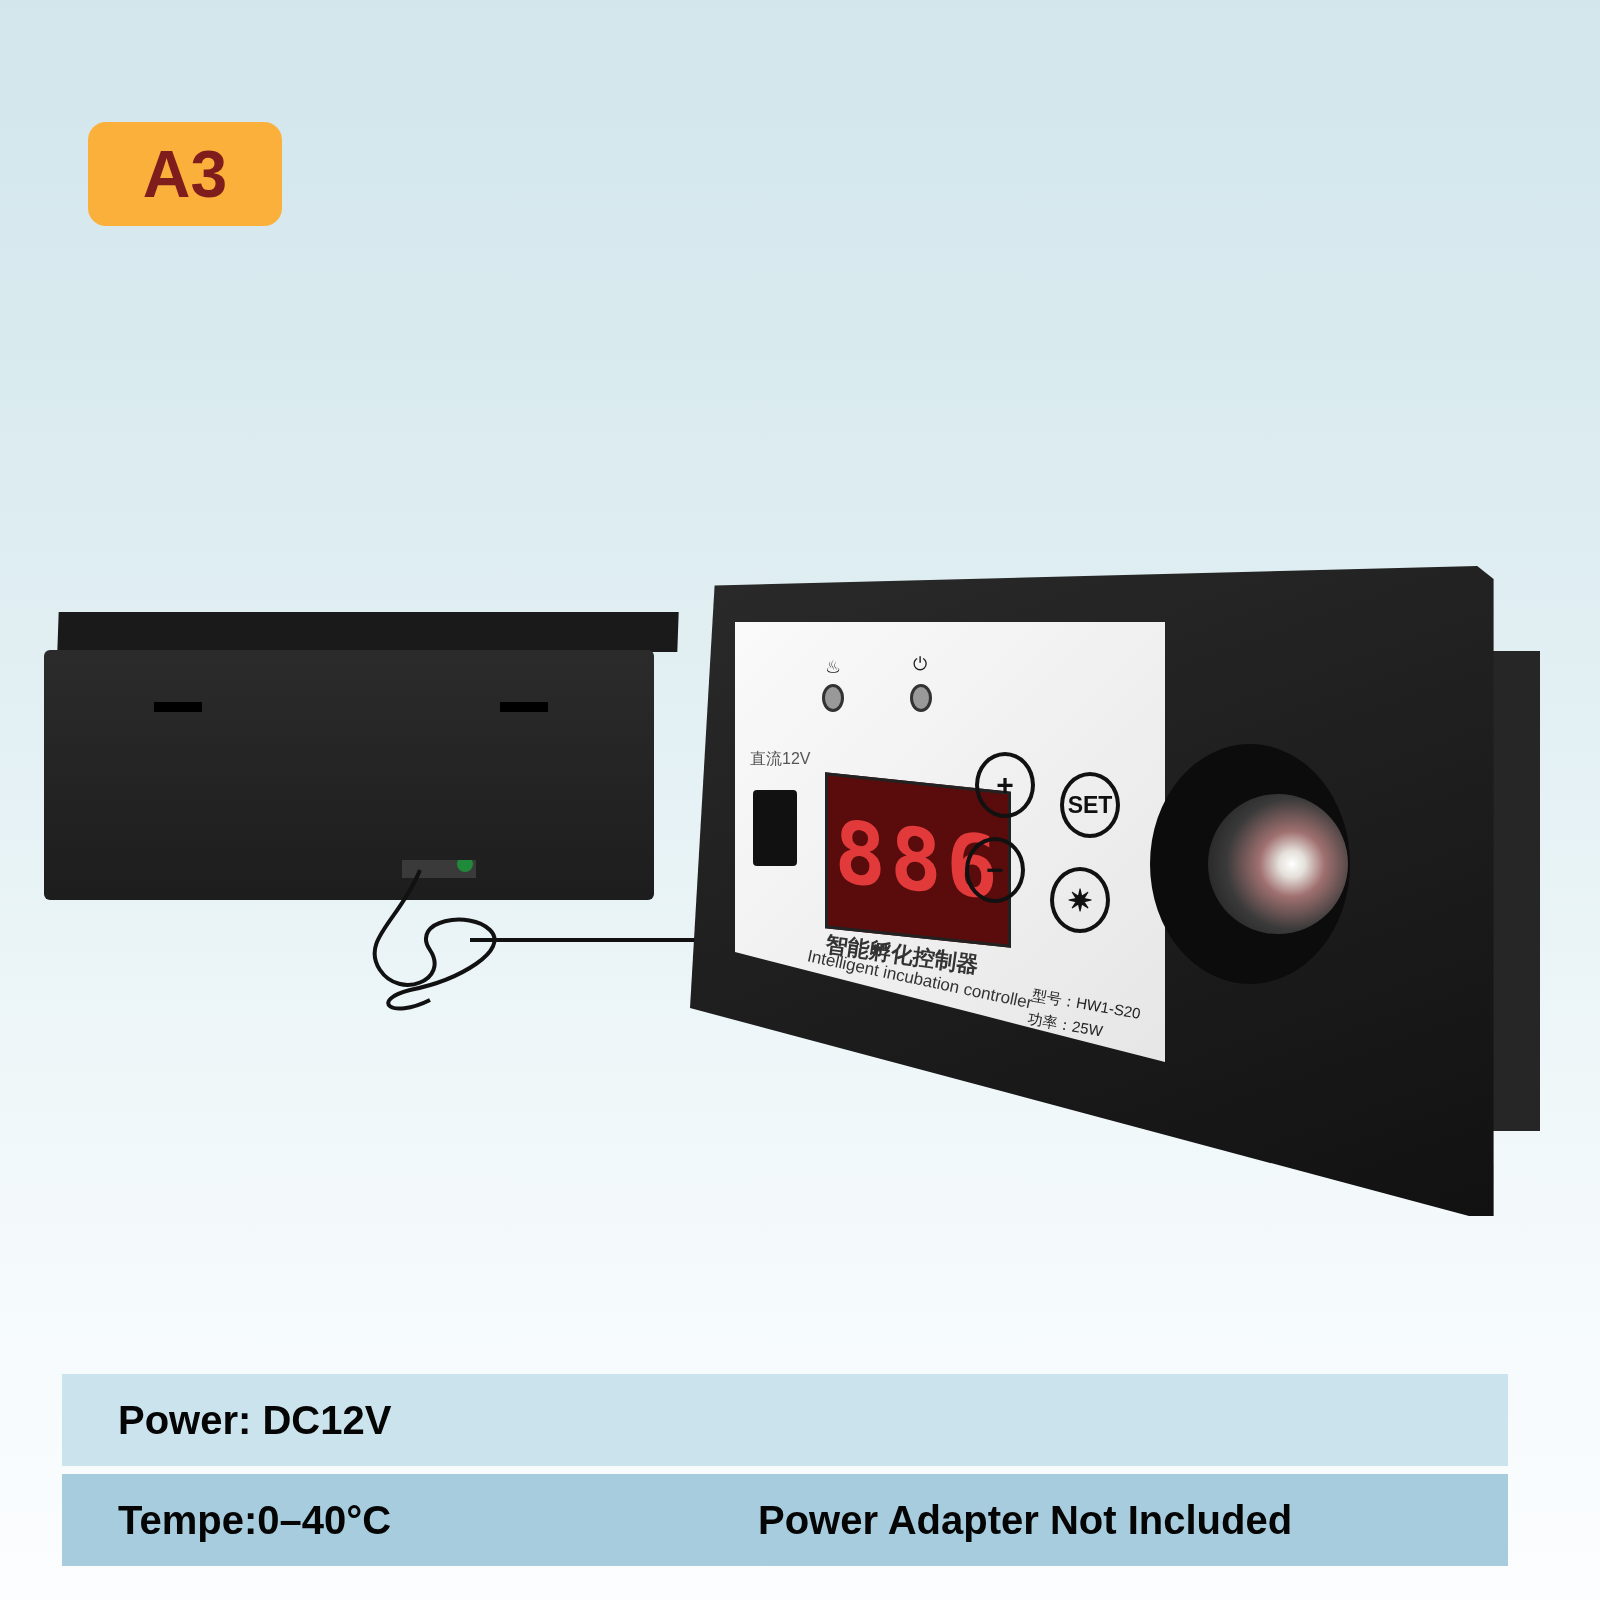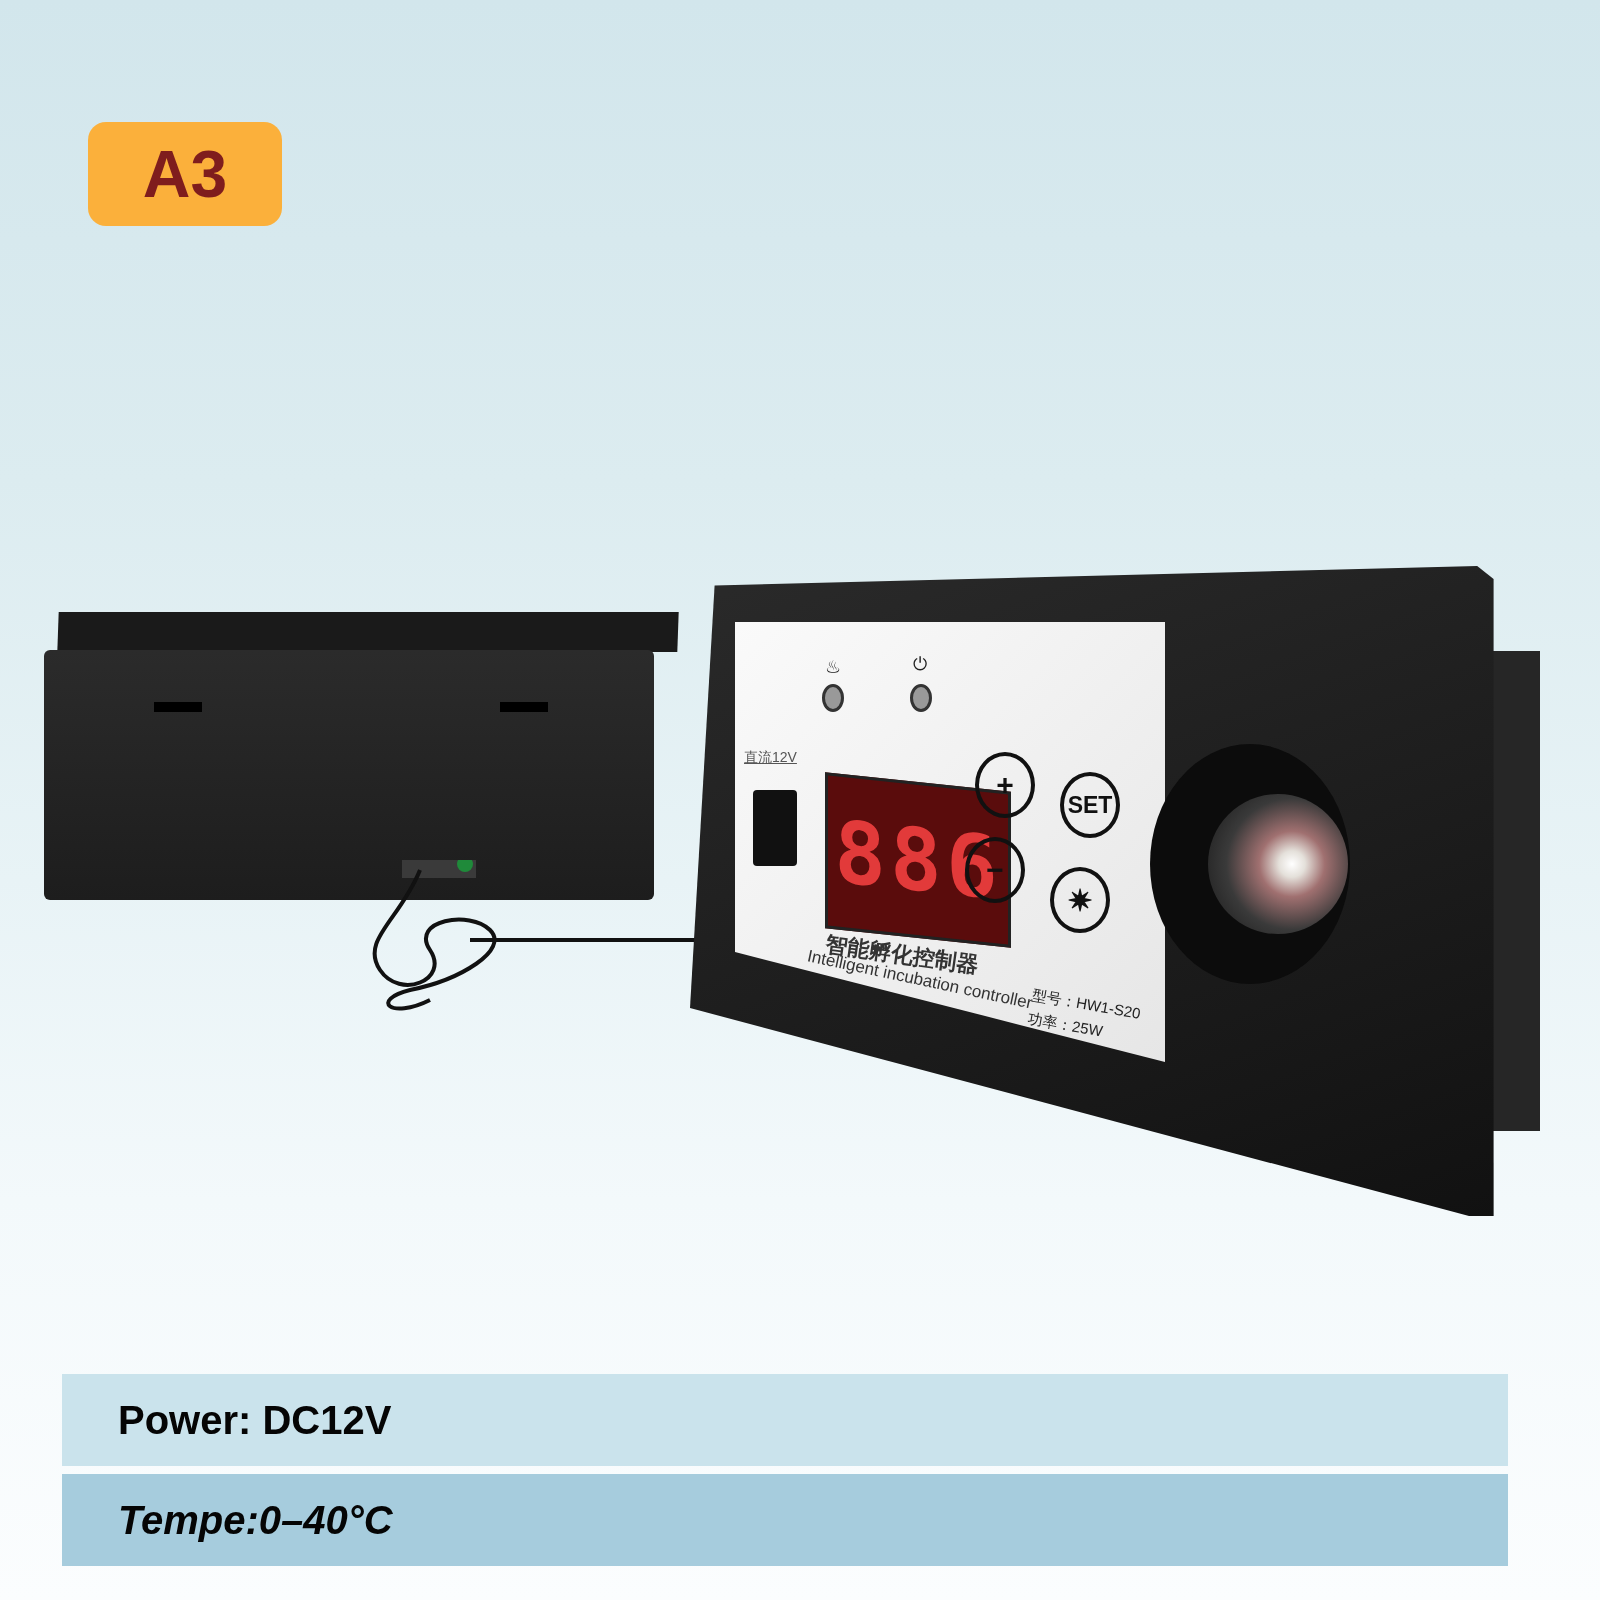--- a/index.html
+++ b/index.html
@@ -20,30 +20,30 @@
   .panel{position:absolute;left:45px;top:56px;width:430px;height:440px;background:linear-gradient(135deg,#fafafa,#e6e6e6);
     clip-path:polygon(0 0,100% 0,100% 100%,0 75%);}
   .display{position:absolute;left:90px;top:160px;width:180px;height:150px;background:#5a0c0c;border:3px solid #222;transform:skewY(6deg);
     display:flex;align-items:center;justify-content:center;}
   .digits{font-family:"DejaVu Sans Mono",monospace;font-size:86px;color:#e23a3a;letter-spacing:4px;font-weight:bold;}
   .btn{position:absolute;width:52px;height:58px;border:4px solid #111;border-radius:50%;display:flex;align-items:center;justify-content:center;
     font-weight:bold;color:#111;background:transparent;font-size:30px;}
   .led{position:absolute;width:16px;height:22px;border:3px solid #333;border-radius:50%;background:#999;}
   .led-sym{position:absolute;font-size:18px;color:#222;}
   .jack{position:absolute;left:18px;top:168px;width:44px;height:76px;background:#111;border-radius:4px;}
-  .jack-label{position:absolute;left:9px;top:127px;font-size:14px;color:#555;text-decoration:underline;}
+  .jack-label{position:absolute;left:15px;top:127px;font-size:16px;color:#555;}
   .brand-cn{position:absolute;left:90px;top:318px;font-size:22px;font-weight:bold;color:#333;transform:rotate(8deg);}
   .brand-en{position:absolute;left:70px;top:348px;font-size:17px;color:#333;transform:rotate(12deg);}
   .spec{position:absolute;left:292px;top:370px;font-size:15px;color:#222;line-height:24px;transform:rotate(10deg);}
   .knob-base{position:absolute;left:460px;top:178px;width:200px;height:240px;border-radius:50%;background:#0c0c0c;}
   .knob{position:absolute;left:518px;top:228px;width:140px;height:140px;border-radius:50%;
     background:radial-gradient(circle at 60% 50%,#fff 0%,#e4e0da 12%,#a07070 30%,#3a3a3a 60%,#151515 100%);}
   .info{position:absolute;left:62px;width:1446px;height:92px;display:flex;align-items:center;font-weight:bold;font-size:40px;color:#050505;}
   .info.r1{top:1374px;background:#cae3ec;}
-  .info.r2{top:1474px;background:#a6ccdd;font-style:italic;}
+  .info.r2{top:1474px;background:#a6ccdd;}
   .cell-l{position:absolute;left:56px;}
   .cell-r{position:absolute;left:696px;}
 </style>
 </head>
 <body>
 
 <div class="badge">A3</div>
 
 <div class="back-box">
   <div class="back-flange"></div>
@@ -94,13 +94,14 @@
   </div>
   <div class="knob-base"></div>
   <div class="knob"></div>
 </div>
 
 <div class="info r1">
   <span class="cell-l">Power: DC12V</span>
 </div>
 <div class="info r2">
   <span class="cell-l">Tempe:0–40°C</span>
+  <span class="cell-r">Power Adapter Not Included</span>
 </div>
 
 </body></html>

